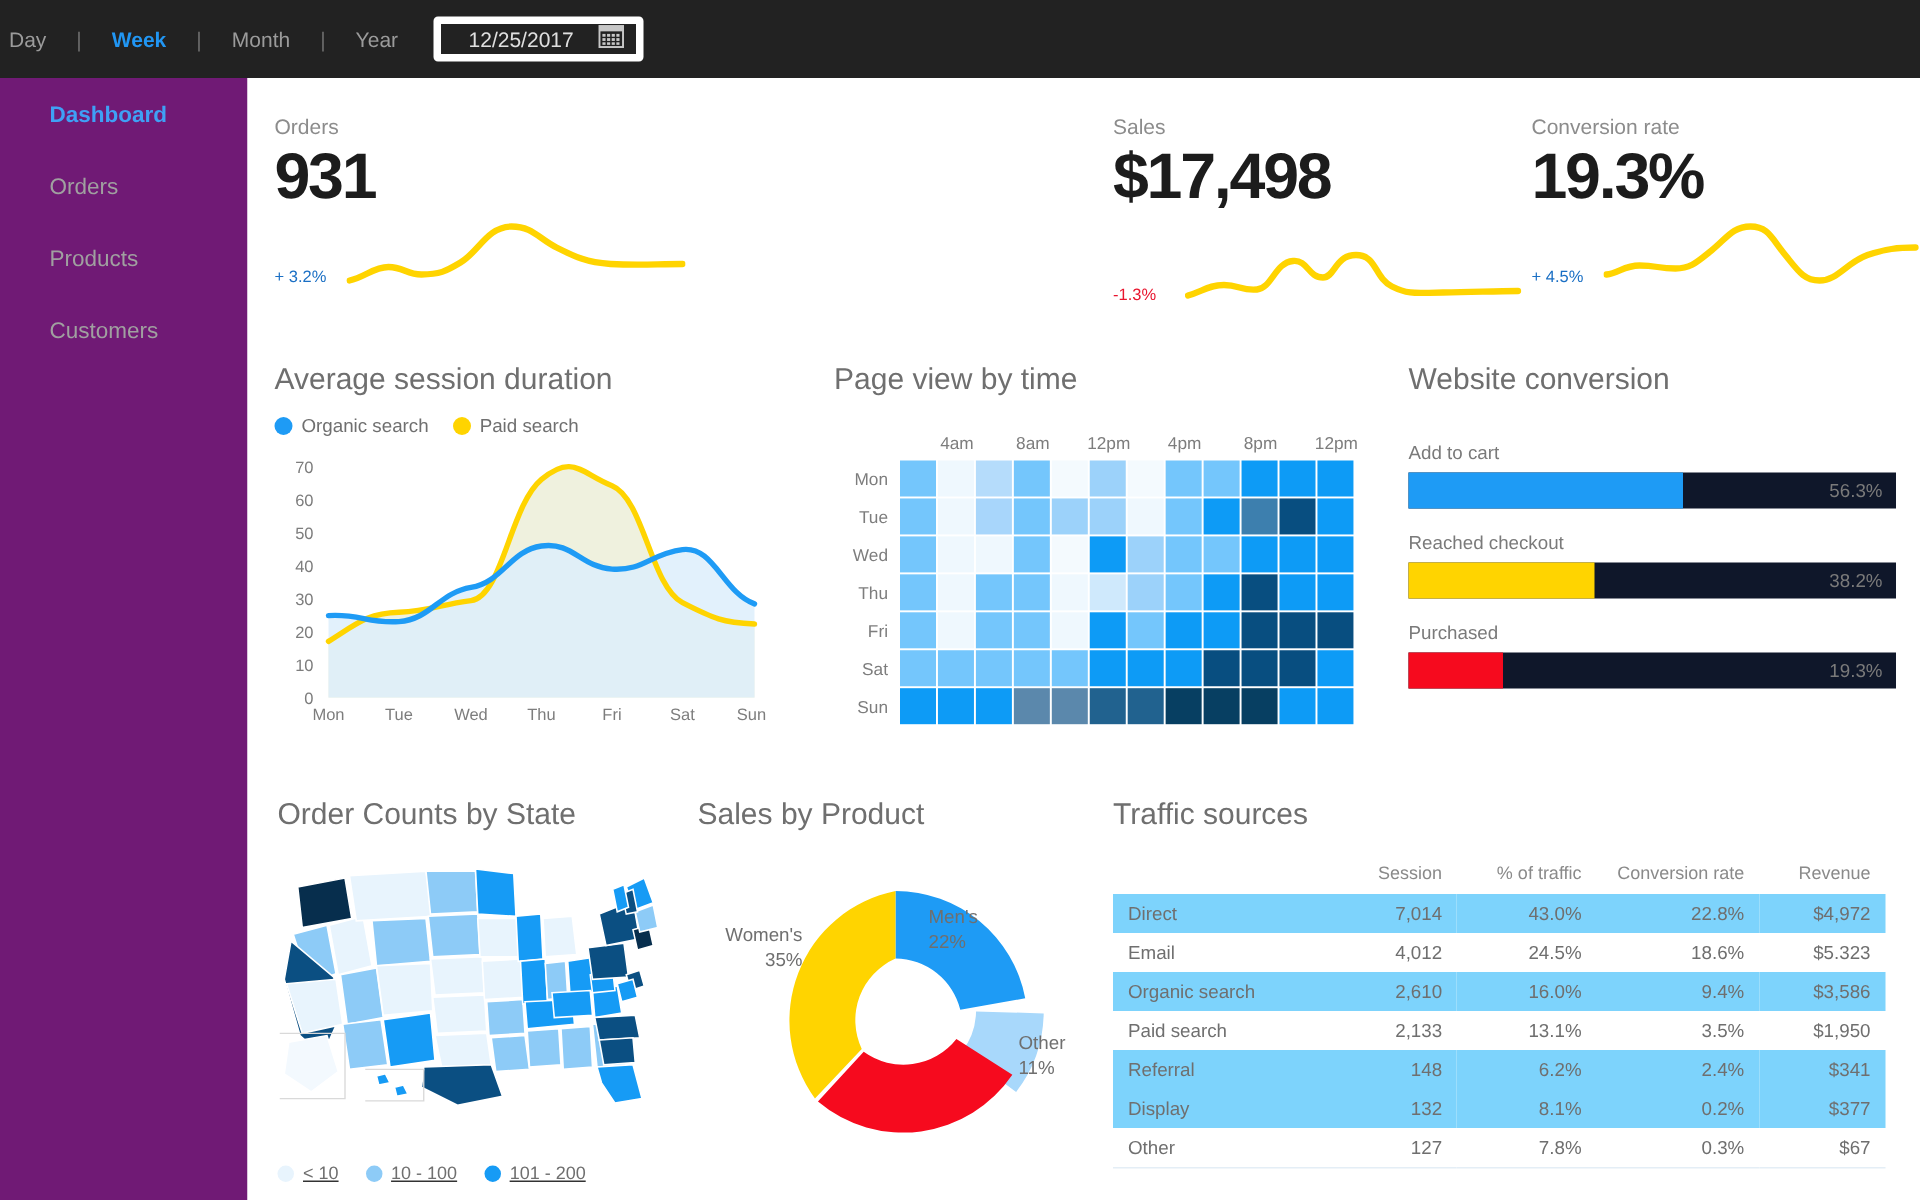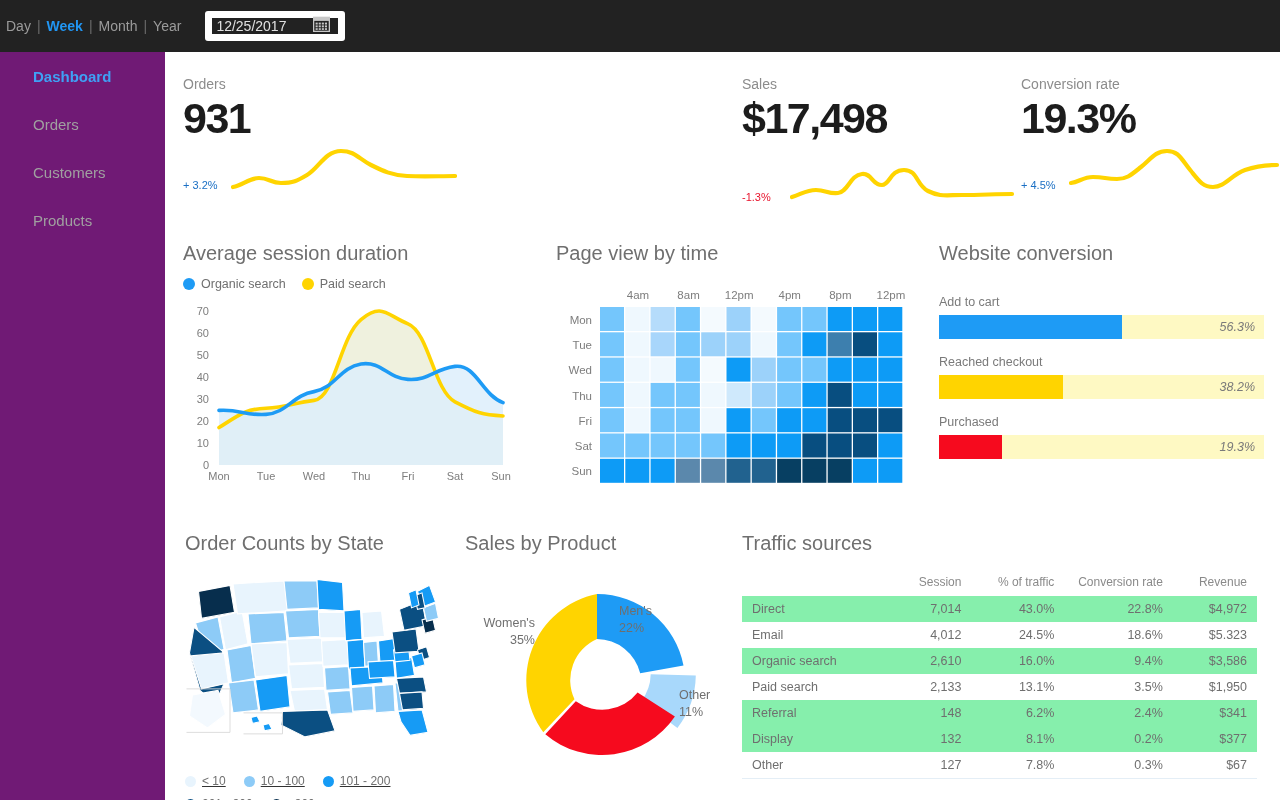--- a/index.html
+++ b/index.html
@@ -14,28 +14,28 @@
   #header {
     position:absolute; left:0; top:0; width:1280px; height:52px;
     background:#222222;
     display:flex; align-items:center; justify-content:space-between;
   }
   #app-title {
     color:#ffffff; font-size:22px; font-weight:bold; letter-spacing:-0.3px;
     margin-left:33px;
   }
   #header-right { display:flex; align-items:center; margin-right:12px; }
-  .range-list { display:flex; align-items:flex-start; font-size:14px; color:#9b9b9b; }
+  .range-list { display:flex; align-items:flex-start; font-size:14px; color:#9b9b9b;gap:14px; }
   .range-item { padding:0 6px; cursor:pointer; }
   .range-item.active { color:#2196f3; font-weight:bold; }
   .range-sep { color:#6a6a6a; }
   #date-box {
-    margin-left:18px; width:140px; height:30px; border:7px solid #ffffff;
+    margin-left:18px; width:140px; height:30px; border:5px solid #ffffff;
     border-radius:3px; display:flex; align-items:center; justify-content:space-between;
-    padding:0 8px 0 4px;
+    padding:0 8px 0 18px;
   }
   #date-value { color:#e0e0e0; font-size:14px; }
   
   #sidebar {
     position:absolute; left:0; top:52px; width:165px; height:748px;
     background:#701a75;
   }
   .nav-item {
     height:48px; display:flex; align-items:center; padding-left:33px;
     font-size:15px; color:#a0a0a0; cursor:pointer;
@@ -62,39 +62,39 @@
   .legend-item { display:flex; align-items:center; margin-right:16px; font-size:12.5px; color:#6f6f6f; }
   .legend-dot { width:12px; height:12px; border-radius:50%; margin-right:6px; }
   
   .axis-lbl { font-size:11px; fill:#7d7d7d; }
   
   .hm-axis { font-size:11.5px; fill:#7d7d7d; }
   
   .conv-row { margin-bottom:16px; }
   .conv-label { font-size:12.5px; color:#7a7a7a; margin-bottom:6px; }
   .conv-track {
-    position:relative; height:24px; background:#fef9c3; display:flex; align-items:center;font-style:italic;
+    position:relative; height:24px; background:#0f172a; display:flex; align-items:center;
   }
   .conv-fill { height:24px; position:absolute; left:0; top:0; }
   .conv-pct {
     position:absolute; right:9px; top:0; height:24px; line-height:24px;
     font-size:12.5px; color:#7a7a7a;
   }
   
   #traffic-table { width:100%; border-collapse:collapse; }
   #traffic-table th {
     font-size:12px; color:#8a8a8a; font-weight:normal; text-align:right;
     padding:0 10px 7px 10px;
   }
   #traffic-table th.first { text-align:left; }
   #traffic-table td {
     font-size:12.5px; color:#6f6f6f; text-align:right; padding:6px 10px;
   }
   #traffic-table td.first { text-align:left; }
-  #traffic-table tr.alt { background:#86efac; }
+  #traffic-table tr.alt { background:#7dd3fc; }
   #traffic-table tr.lastline td { border-bottom:1px solid #e4eef6; }
   
   #map-legend { display:flex; flex-wrap:wrap; width:290px; }
   .ml-item { display:flex; align-items:center; margin:0 18px 9px 0; font-size:12px; color:#6f6f6f; }
   .ml-dot { width:11px; height:11px; border-radius:50%; margin-right:6px; }
   
   .donut-lbl { font-size:12.5px; color:#6f6f6f; line-height:1.35; position:absolute; }
 </style>
 </head>
 <body>
@@ -137,24 +137,24 @@
 </div>
 
 <div id="sidebar">
   <div class="nav-item active">
     <span>Dashboard</span>
   </div>
   <div class="nav-item">
     <span>Orders</span>
   </div>
   <div class="nav-item">
+    <span>Products</span>
+  </div>
+  <div class="nav-item">
     <span>Customers</span>
-  </div>
-  <div class="nav-item">
-    <span>Products</span>
   </div>
 </div>
 
 <div id="main">
 
   <div id="kpi-row">
 
     <div class="kpi" style="left:18px;">
       <div class="kpi-label">Orders</div>
       <div class="kpi-value">931</div>

